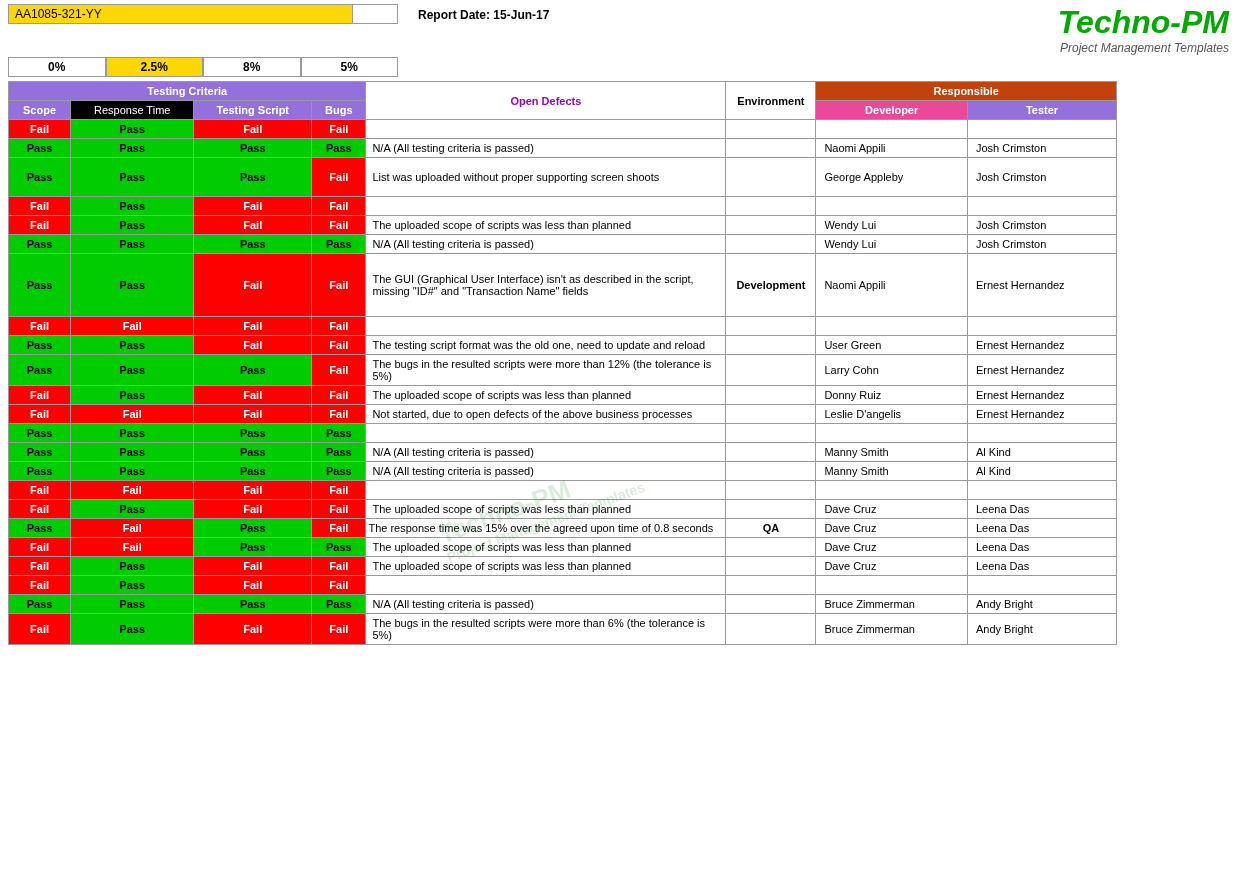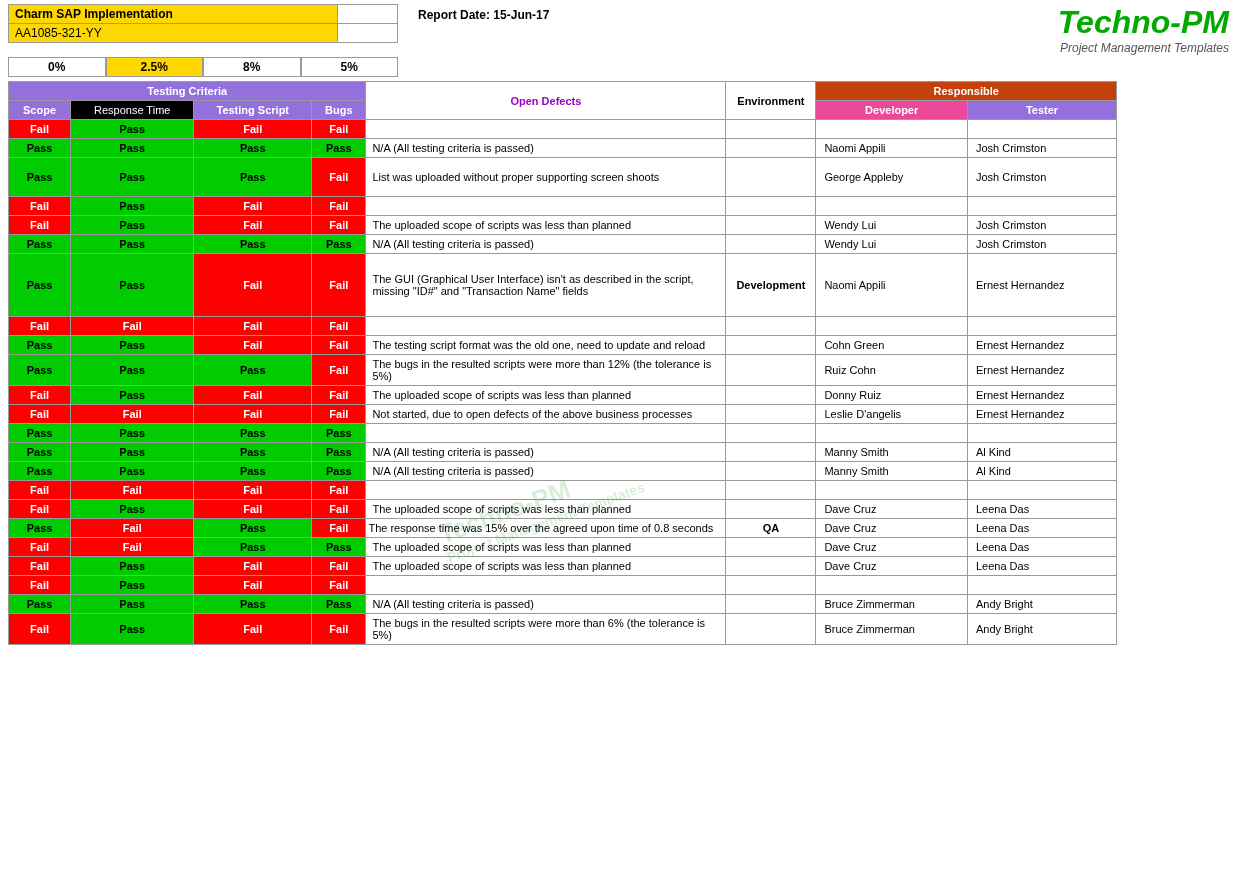--- a/index.html
+++ b/index.html
@@ -51,24 +51,20 @@
 </head>
 <body>
 
 <div class="outer-container">
 
   <div style="display:flex; padding:4px 8px 0 8px; align-items:flex-start;">
 
     <div style="width:390px;">
       <table class="project-info-table">
         <tbody>
-            <tr>
-          <td colspan="2" class="project-name-cell">Charm SAP Implementation</td>
-          <td class="empty-cell" style="width:60px;"></td>
-        </tr>
         <tr>
           <td colspan="2" class="id-cell">AA1085-321-YY</td>
           <td class="empty-cell"></td>
         </tr>
       </tbody>
         </table>
     </div>
 
     <div style="flex:1; padding-left:20px; padding-top:4px;">
       <span class="report-date">Report Date:</span>
@@ -207,33 +203,33 @@
     <td style="border:none;"></td>
     <td style="border:none;"></td>
   </tr>
           <tr>
     <td class="pass" style="">Pass</td>
     <td class="pass" style="">Pass</td>
     <td class="fail" style="">Fail</td>
     <td class="fail" style="">Fail</td>
     <td class="text-left" style="text-align:left; padding:3px 6px;">The testing script format was the old one, need to update and reload</td>
     <td class="env-cell"></td>
-    <td style="text-align:left; padding:3px 8px;">Cohn Green</td>
+    <td style="text-align:left; padding:3px 8px;">User Green</td>
     <td style="text-align:left; padding:3px 8px;">Ernest Hernandez</td>
     <td style="border:none;"></td>
     <td style="border:none;"></td>
   </tr>
           <tr>
     <td class="pass" style="">Pass</td>
     <td class="pass" style="">Pass</td>
     <td class="pass" style="">Pass</td>
     <td class="fail" style="">Fail</td>
     <td class="text-left" style="text-align:left; padding:3px 6px;">The bugs in the resulted scripts were more than 12% (the tolerance is 5%)</td>
     <td class="env-cell"></td>
-    <td style="text-align:left; padding:3px 8px;">Ruiz Cohn</td>
+    <td style="text-align:left; padding:3px 8px;">Larry Cohn</td>
     <td style="text-align:left; padding:3px 8px;">Ernest Hernandez</td>
     <td style="border:none;"></td>
     <td style="border:none;"></td>
   </tr>
           <tr>
     <td class="fail" style="">Fail</td>
     <td class="pass" style="">Pass</td>
     <td class="fail" style="">Fail</td>
     <td class="fail" style="">Fail</td>
     <td class="text-left" style="text-align:left; padding:3px 6px;">The uploaded scope of scripts was less than planned</td>

